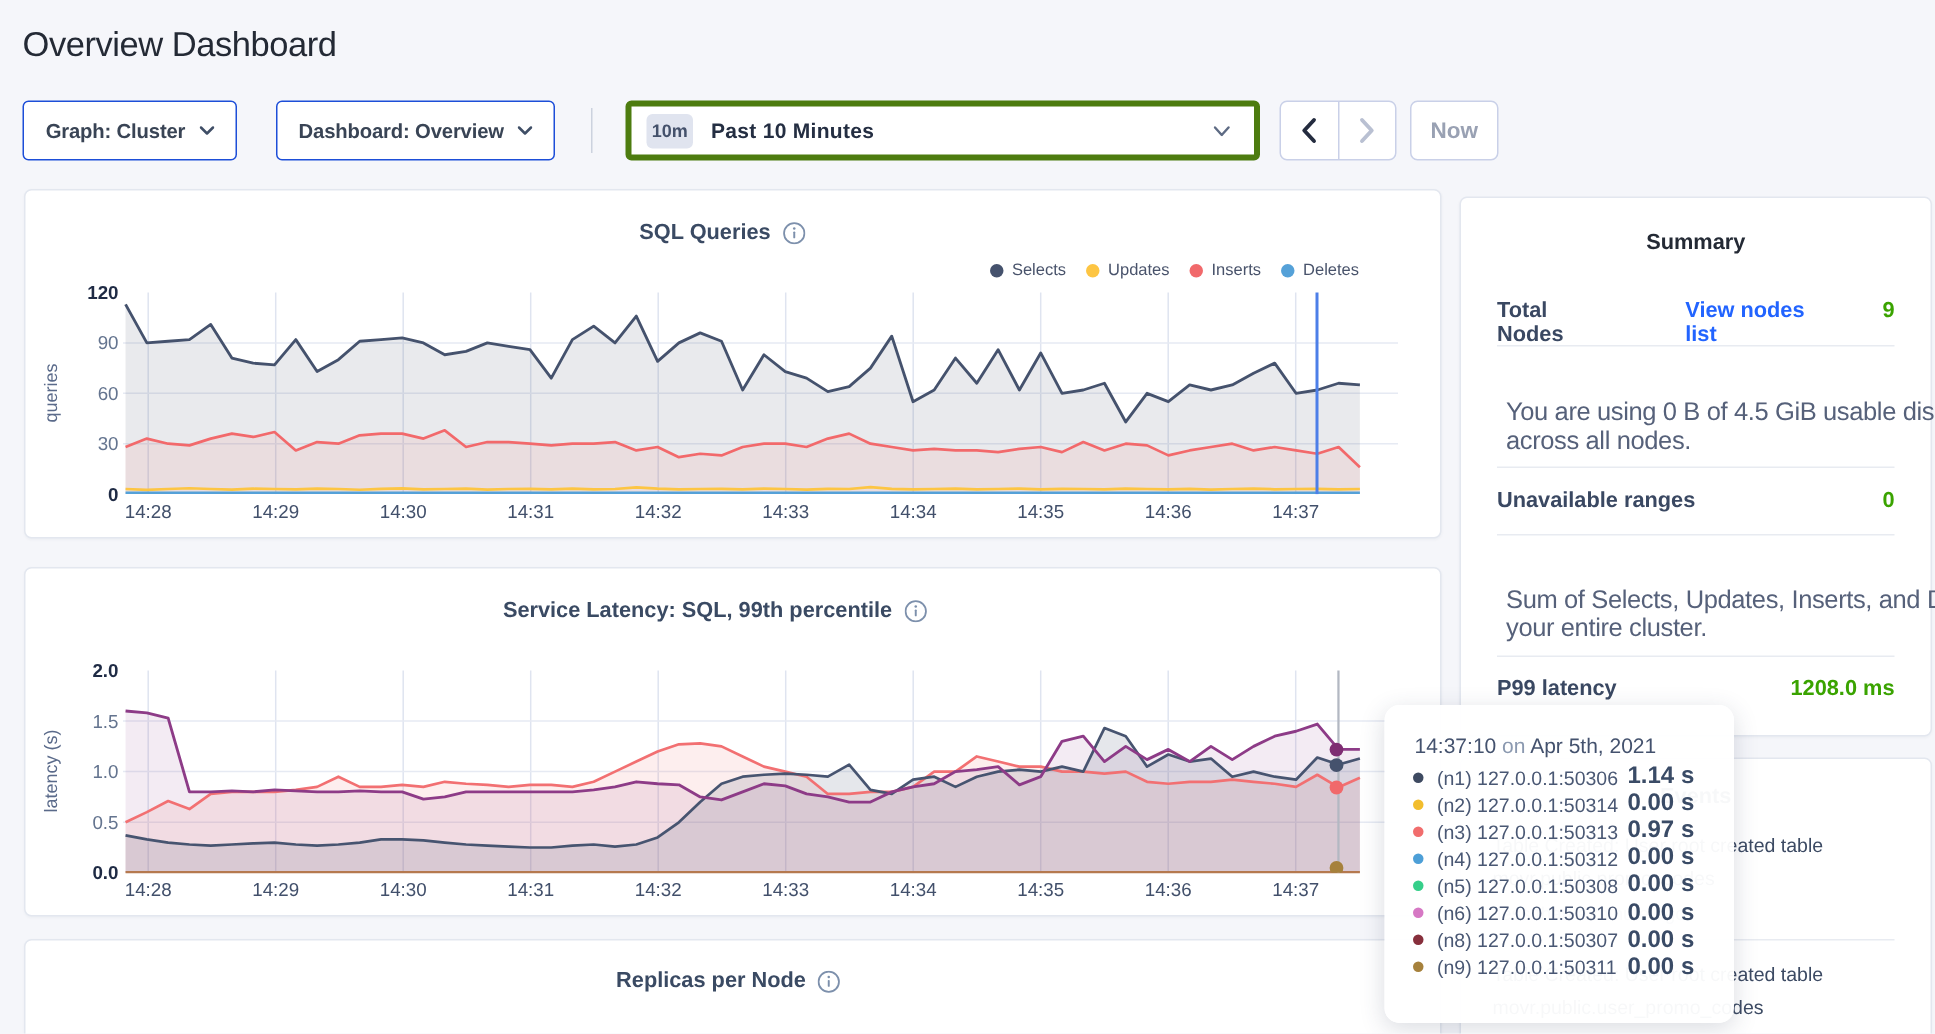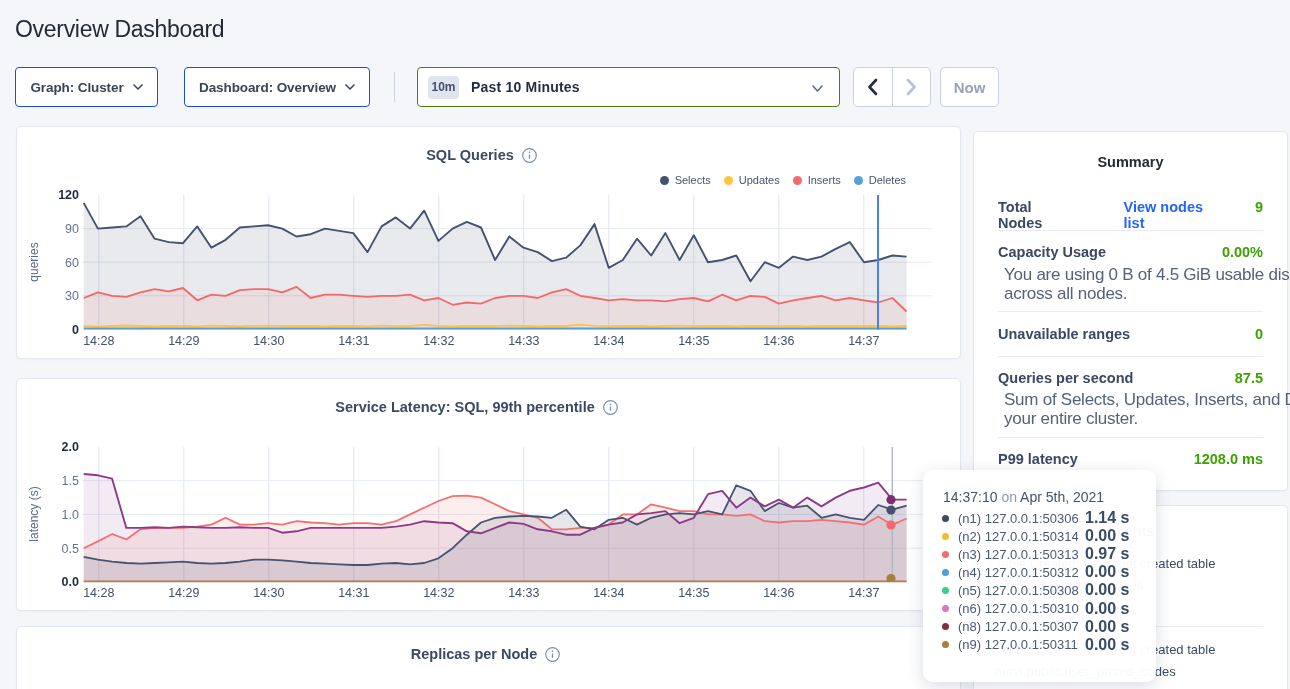--- a/index.html
+++ b/index.html
@@ -3,21 +3,21 @@
 <style>
 * { margin:0; padding:0; box-sizing:border-box; }
 html,body { width:1290px; height:689px; overflow:hidden; }
 body { background:#f5f6fa; font-family:"Liberation Sans", sans-serif; position:relative; }
 .abs { position:absolute; }
 .h1 { left:15px; top:16px; font-size:23px; color:#242a35; letter-spacing:-0.3px; }
 .btn { top:67px; height:40px; background:#fff; border:1px solid #1d4ed8; border-radius:4px;
        display:flex; align-items:center; justify-content:center; gap:9px;
        font-size:13.5px; font-weight:bold; color:#394455; letter-spacing:-0.1px; }
 .vsep { left:394px; top:72px; width:1px; height:30px; background:#ccd2de; }
-.timebox { left:417px; top:67px; width:423px; height:40px; background:#fff; border:1px solid #4d7c0f; border-radius:4px;
+.timebox { left:417px; top:67px; width:423px; height:40px; background:#fff; border:4px solid #4d7c0f; border-radius:4px;
        display:flex; align-items:center; }
 .badge { margin-left:10px; width:31px; height:23px; background:#e0e4ef; border-radius:4px;
        display:flex; align-items:center; justify-content:center; font-size:12px; font-weight:bold; color:#44516b; }
 .tsel { margin-left:12px; font-size:14px; font-weight:bold; color:#242e42; letter-spacing:0.2px; }
 .tchev { margin-left:auto; margin-right:16px; }
 .arrbox { left:853px; top:67px; width:78px; height:40px; background:#fff; border:1px solid #c9d0e8; border-radius:5px; display:flex; }
 .arr { flex:1; display:flex; align-items:center; justify-content:center; }
 .arr.l { border-right:1px solid #c9d0e8; }
 .nowbtn { left:940px; top:67px; width:59px; height:40px; background:#fff; border:1px solid #c9d0e8; border-radius:5px;
        display:flex; align-items:center; justify-content:center; font-size:15px; font-weight:bold; color:#99a1b3; }
@@ -194,35 +194,27 @@
 </div>
 
 <div class="abs panel sumpanel">
   <div class="sumtitle">Summary</div>
   <div class="srow" style="top:67px">
       <span class="lab">Total Nodes</span>
       <span class="lnk">View nodes list</span>
       <span class="val">9</span>
     </div>
   <div class="shr" style="top:98px"></div>
-  <div class="srow" style="top:112px">
-      <span class="lab">Capacity Usage</span>
-      <span class="val">0.00%</span>
-    </div>
   <div class="sdesc" style="top:134px">You are using 0 B of 4.5 GiB usable disk capacity<br>across all nodes.</div>
   <div class="shr" style="top:179px"></div>
   <div class="srow" style="top:194px">
       <span class="lab">Unavailable ranges</span>
       <span class="val">0</span>
     </div>
   <div class="shr" style="top:224px"></div>
-  <div class="srow" style="top:238px">
-      <span class="lab">Queries per second</span>
-      <span class="val">87.5</span>
-    </div>
   <div class="sdesc" style="top:259px">Sum of Selects, Updates, Inserts, and Deletes across<br>your entire cluster.</div>
   <div class="shr" style="top:305px"></div>
   <div class="srow" style="top:319px">
       <span class="lab">P99 latency</span>
       <span class="val">1208.0 ms</span>
     </div>
 </div>
 
 <div class="abs panel evpanel">
   <div class="evtitle" style="top:17px">Events</div>

